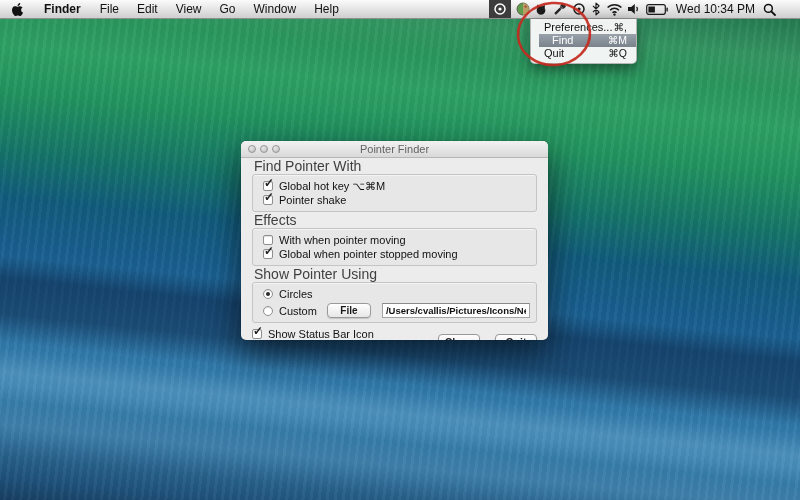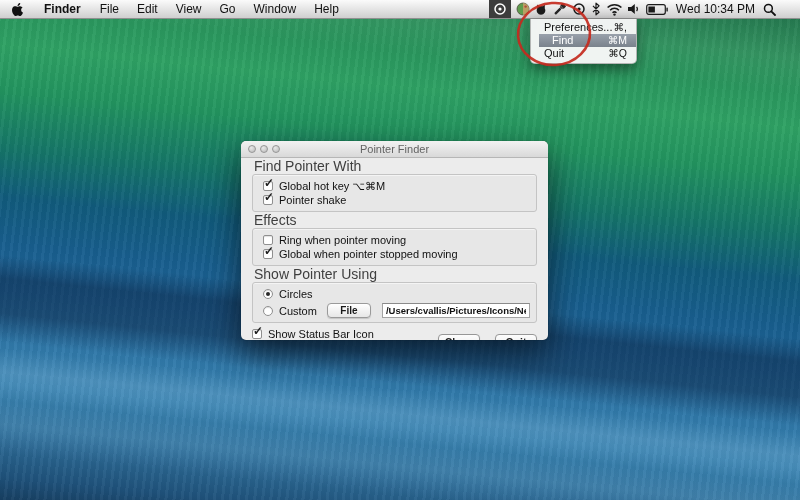--- a/index.html
+++ b/index.html
@@ -250,21 +250,21 @@
               <span class="check-glyph">✓</span>
             </span>
           <span>Pointer shake</span>
         </div>
       </div>
 
       <div class="group-label">Effects</div>
       <div class="group-box">
         <div class="opt-row">
           <span class="checkbox"></span>
-          <span>Ring when pointer moving</span>
+          <span>With when pointer moving</span>
         </div>
         <div class="opt-row">
           <span class="checkbox checked">
               <span class="check-glyph">✓</span>
             </span>
           <span>Global when pointer stopped moving</span>
         </div>
       </div>
 
       <div class="group-label">Show Pointer Using</div>

